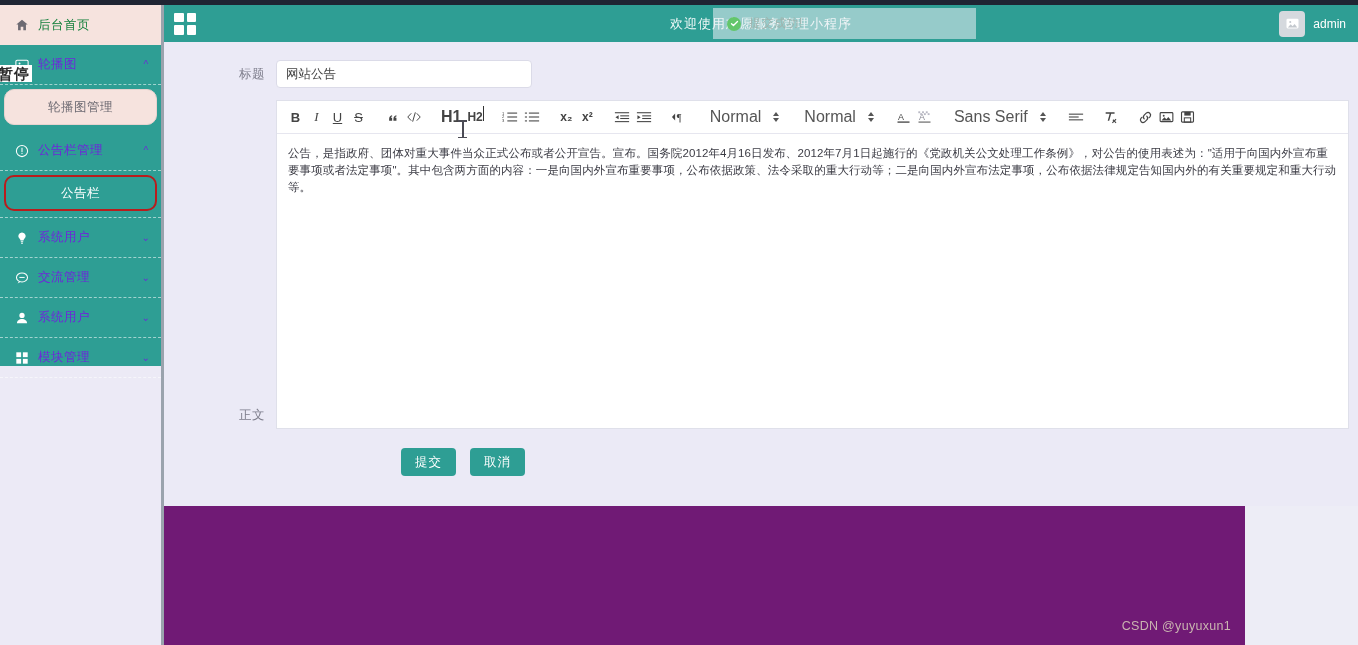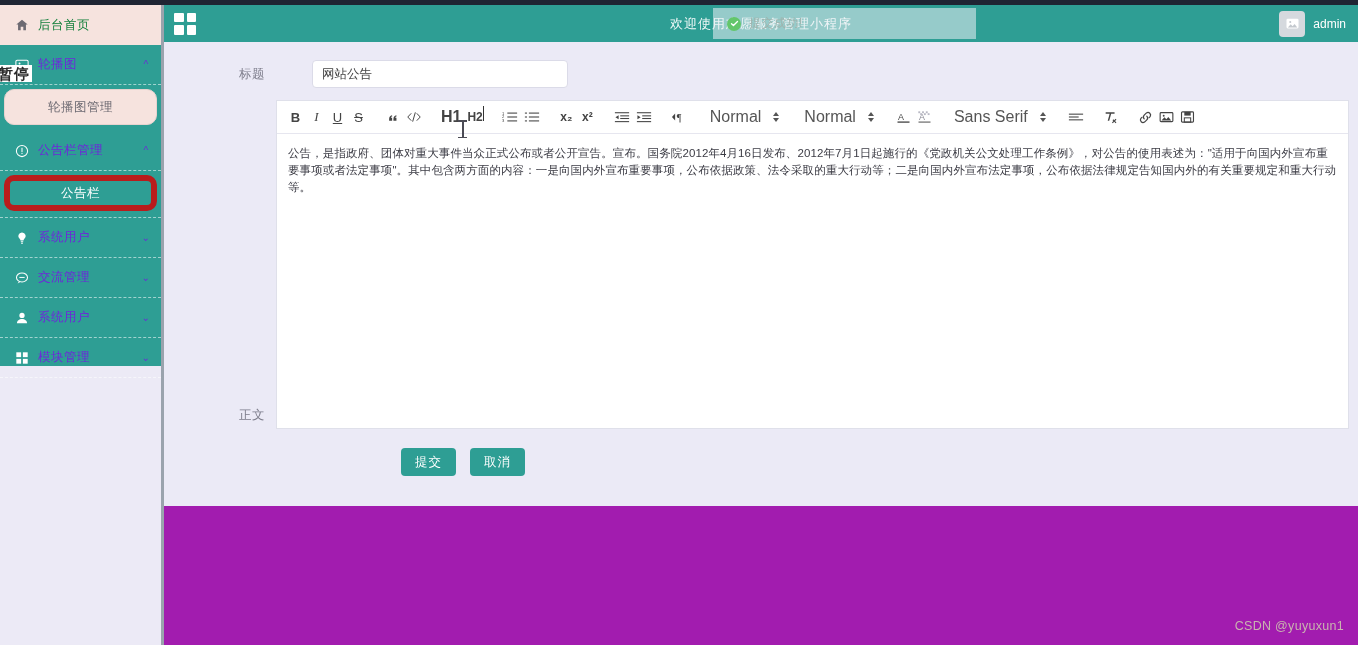--- a/index.html
+++ b/index.html
@@ -46,21 +46,21 @@
     margin-right: 8px; line-height: 1;
   }
   .sub-wrap { padding: 4px 4px 6px 4px; }
   .sub-item {
     height: 36px; display: flex; align-items: center; justify-content: center;
     border-radius: 10px; font-size: 12.5px; letter-spacing: .5px;
   }
   .sub-item.pink { background: #f6e3de; color: #6d6a72;
     border: 1px solid #e7d3cf; }
   .sub-item.active { background: #2e9e94; color: #ffffff;
-    border: 6px solid #b91c1c; }
+    border: 2px solid #b91c1c; }
   .sub-divider { height: 1px; border-top: 1px dashed rgba(255,255,255,.55); }
 
   .pause-artifact {
     position: absolute; left: -4px; top: 60px; z-index: 30;
     color: #2b2b2b; font-size: 15px; font-weight: 700; letter-spacing: 1px;
     background: #ffffff; padding: 0 2px; line-height: 17px;
   }
 
   
   .side-divider {
@@ -105,40 +105,40 @@
     margin-right: 8px;
   }
   .user-name { color: #ffffff; font-size: 12px; }
 
   
   .content {
     position: absolute; left: 164px; top: 42px; width: 1194px; height: 464px;
     background: #ebeaf6;
   }
   .content-bottom {
-    position: absolute; left: 164px; top: 506px; width: 1194px; height: 139px;
-    background: #a21caf;
+    position: absolute; left: 164px; top: 506px; width: 1081px; height: 139px;
+    background: #701a75;
     text-decoration: underline;
   }
   .watermark {
     position: absolute; right: 14px; bottom: 12px;
     color: #c9b4b0; font-size: 12.5px; letter-spacing: .3px;
   }
 
   
   .row { display: flex; align-items: flex-end; }
   .row-title { margin-top: 18px; }
   .field-label {
     width: 112px; text-align: right; padding-right: 11px;
     color: #7c7c8a; font-size: 12.5px; line-height: 28px; letter-spacing: .5px;
   }
   .title-input {
     width: 256px; height: 28px; border: 1px solid #dbdbe8; border-radius: 4px;
     background: #ffffff; padding: 0 9px; font-size: 12.5px; color: #444;
-    font-family: "Liberation Sans", sans-serif; outline: none; margin-left: 36px;
+    font-family: "Liberation Sans", sans-serif; outline: none;
   }
   .caret-bar {
     position: absolute; left: 319px; top: 64px; width: 1px; height: 15px;
     background: #333; 
   }
   .mouse-cursor {
     position: absolute; left: 294px; top: 78px; width: 9px; height: 18px;
   }
   .mouse-cursor::before, .mouse-cursor::after {
     content: ""; position: absolute; left: 0; width: 9px; height: 1.5px;

